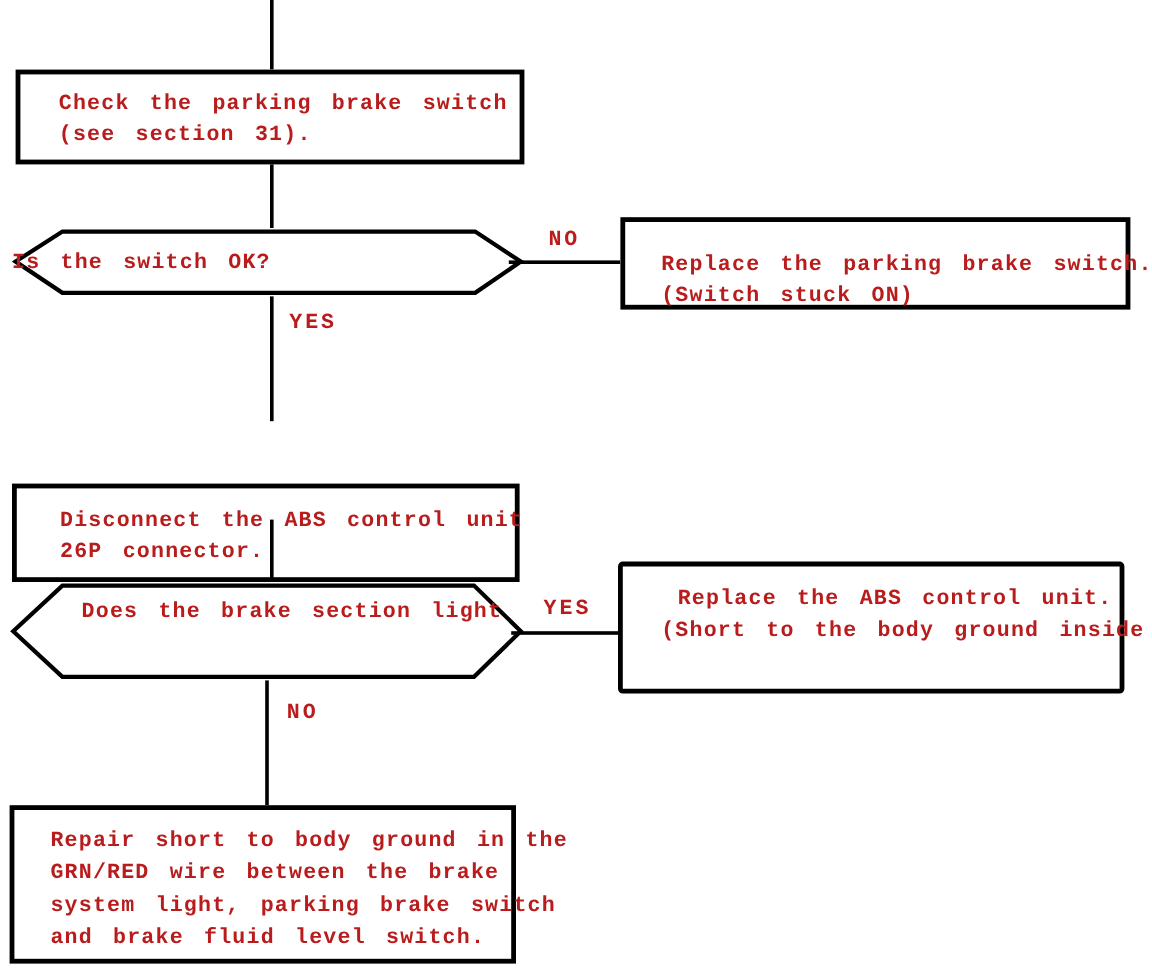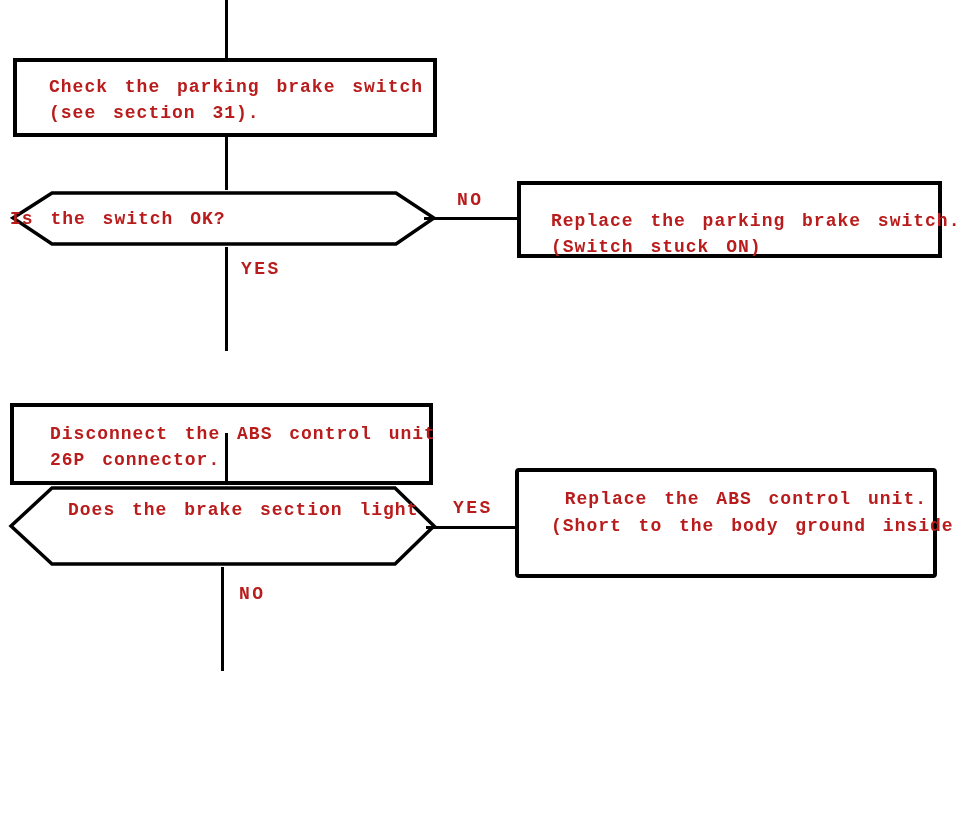--- a/index.html
+++ b/index.html
@@ -108,14 +108,20 @@
   <div class="edge-label" style="left:453px; top:497px;">YES</div>
 
   <div class="box" style="left:515px; top:468px; width:422px; height:110px; padding:14px 6px 0 32px; line-height:27px; border-radius:4px;text-align:right;">
     <div class="line">Replace the ABS control unit.</div>
     <div class="line">(Short to the body ground inside</div>
   </div>
 
   <div class="vline" style="left:221px; top:567px; width:3px; height:104px;"></div>
   <div class="edge-label" style="left:239px; top:583px;">NO</div>
 
+  <div class="box" style="left:8px; top:671px; width:422px; height:132px; padding:13px 6px 0 30px; line-height:27px;">
+    <div class="line">Repair short to body ground in the</div>
+    <div class="line">GRN/RED wire between the brake</div>
+    <div class="line">system light, parking brake switch</div>
+    <div class="line">and brake fluid level switch.</div>
+  </div>
 
 </div>
 
 </body></html>

